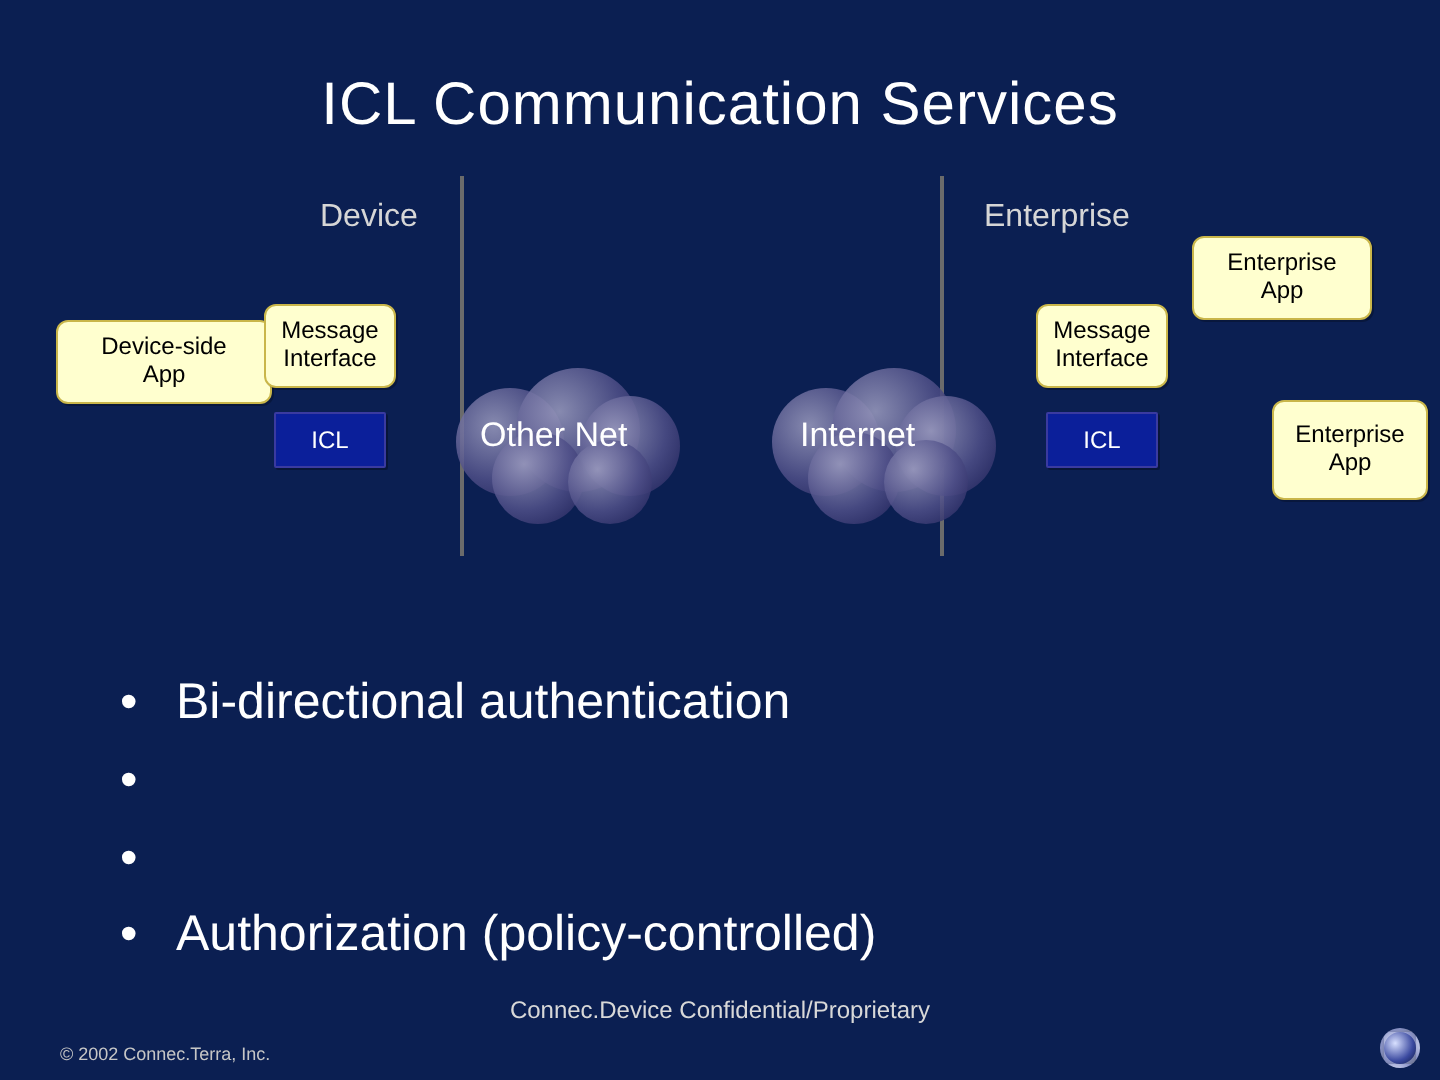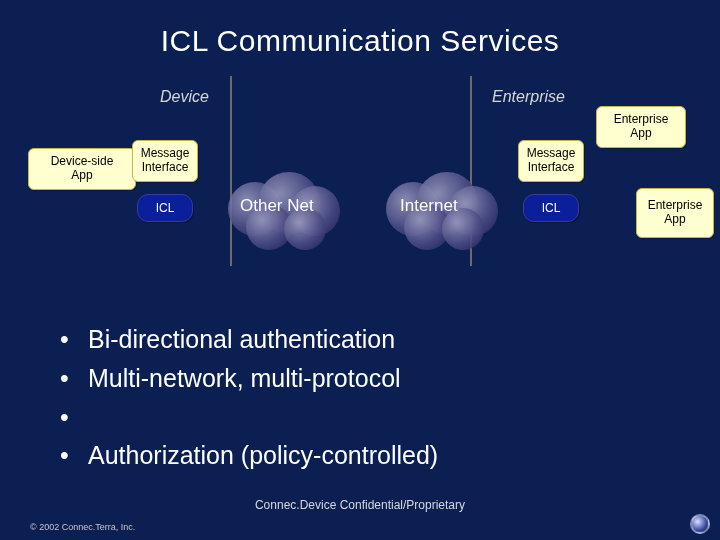--- a/index.html
+++ b/index.html
@@ -7,42 +7,41 @@
   body {
     background: #0b1f52;
     font-family: Arial, Helvetica, sans-serif;
     color: #ffffff;
     position: relative;
   }
   .title {
     text-align: center;
     font-size: 30px;
     font-weight: 400;
-    padding-top: 24px;
+    padding-top: 36px;
     letter-spacing: 0.5px;
   }
   .diagram {
     position: relative;
     width: 720px;
     height: 220px;
     margin-top: 18px;
   }
   .divider {
     position: absolute;
     top: 0;
     height: 190px;
     width: 0;
     border-left: 2px solid #6b6b6b;
   }
   .divider.a { left: 230px; }
   .divider.b { left: 470px; }
   .col-label {
     position: absolute;
     top: 12px;
-    font-style: italic;
     font-size: 16px;
     color: #d6d6d6;
   }
   .col-label.left { left: 160px; }
   .col-label.right { left: 492px; }
   .yellowbox {
     position: absolute;
     background: #ffffcf;
     border: 1px solid #c9b64a;
     border-radius: 6px;
@@ -59,21 +58,21 @@
   .db-ent-app-top { left: 596px; top: 30px; width: 90px; }
   .db-ent-app-bottom { left: 636px; top: 112px; width: 78px; height: 50px; display:flex; align-items:center; justify-content:center; }
   .bluebox {
     position: absolute;
     background: #0b1f9a;
     border: 1px solid #3a3aa0;
     color: #fff;
     font-size: 12px;
     text-align: center;
     padding: 6px 4px;
-    border-radius: 11px;
+    border-radius: 1px;
     box-shadow: 1px 1px 0 rgba(0,0,0,0.3);
   }
   .db-icl-left { left: 137px; top: 118px; width: 56px; }
   .db-icl-right { left: 523px; top: 118px; width: 56px; }
   .db-other-net { left: 240px; top: 120px; font-size: 17px; position:absolute; }
   .db-internet { left: 400px; top: 120px; font-size: 17px; position:absolute; }
   .cloud {
     position: absolute;
     top: 98px;
     width: 120px;
@@ -173,21 +172,20 @@
   <div class="db-internet">Internet</div>
 </div>
 
 <ul class="bullets">
   <li>
       <span class="dot">•</span>
       <span>Bi-directional authentication</span>
     </li>
   <li>
       <span class="dot">•</span>
-      <span>Multi-network, multi-protocol</span>
     </li>
   <li>
       <span class="dot">•</span>
     </li>
   <li>
       <span class="dot">•</span>
       <span>Authorization (policy-controlled)</span>
     </li>
 </ul>
 

